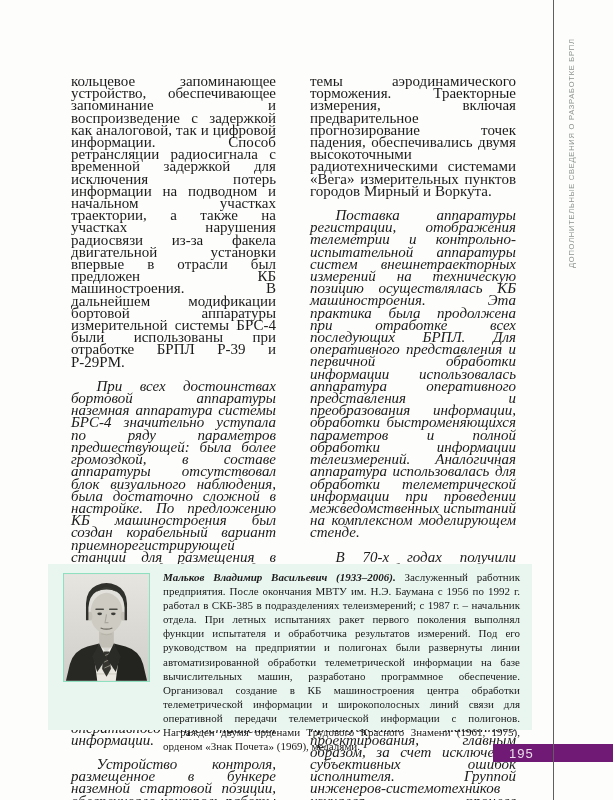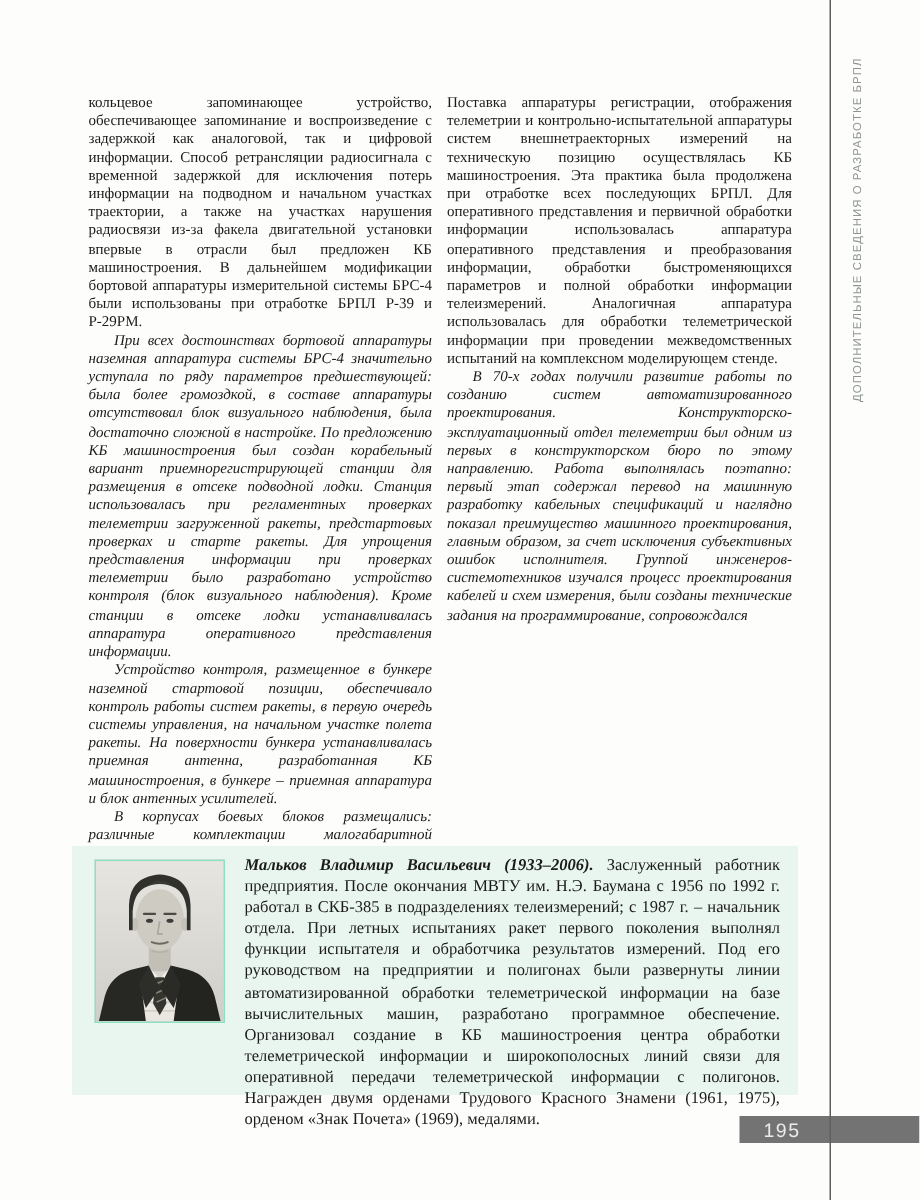--- a/index.html
+++ b/index.html
@@ -27,22 +27,22 @@
   }
 
   
   .col {
     position:absolute; top:63px;
     color:#1b1b1b;
   }
   .col-left  { left:59px;  width:229px; }
   .col-right { left:298px; width:230px; }
   p.body-para {
-    margin:0;
-    font-size:10px; line-height:12.2px;
+    margin:12px;
+    font-size:15px; line-height:12.2px;
     text-align:justify;
     hyphens:auto; -webkit-hyphens:auto;
     word-spacing:0.2px;
   }
   p.body-para + p.body-para { text-indent:1.7em;font-style:italic; }
 
   
   .bio-box {
     position:absolute; left:48px; top:564px; width:484px; height:166px;
     background:#e9f6f0;
@@ -63,21 +63,21 @@
 
   
   .footer {
     position:absolute; left:59px; top:747px; width:420px;
     font-family:"Liberation Sans","DejaVu Sans",sans-serif;
     font-size:7.5px; letter-spacing:0.35px; color:#3c3c3c;
     white-space:nowrap;
   }
   .page-number-bar {
     position:absolute; left:493px; top:744px; width:120px; height:18px;
-    background:#737373;
+    background:#701a75;
     display:flex; align-items:center;
     z-index:4;
   }
   .page-number-bar span {
     font-family:"Liberation Sans","DejaVu Sans",sans-serif;
     font-size:13px; letter-spacing:1px;
     color:rgba(255,255,255,0.85);
     padding-left:16px;
   }
 </style>
@@ -91,20 +91,21 @@
   <div class="sidebar-text">ДОПОЛНИТЕЛЬНЫЕ СВЕДЕНИЯ О РАЗРАБОТКЕ БРПЛ</div>
 
   <div class="col col-left">
       <p class="body-para" lang="ru">кольцевое запоминающее устройство, обеспечивающее запоминание и воспроизведение с задержкой как аналоговой, так и цифровой информации. Способ ретрансляции радиосигнала с временной задержкой для исключения потерь информации на подводном и начальном участках траектории, а также на участках нарушения радиосвязи из-за факела двигательной установки впервые в отрасли был предложен КБ машиностроения. В дальнейшем модификации бортовой аппаратуры измерительной системы БРС-4 были использованы при отработке БРПЛ Р-39 и Р-29РМ.</p>
       <p class="body-para" lang="ru">При всех достоинствах бортовой аппаратуры наземная аппаратура системы БРС-4 значительно уступала по ряду параметров предшествующей: была более громоздкой, в составе аппаратуры отсутствовал блок визуального наблюдения, была достаточно сложной в настройке. По предложению КБ машиностроения был создан корабельный вариант приемнорегистрирующей станции для размещения в отсеке подводной лодки. Станция использовалась при регламентных проверках телеметрии загруженной ракеты, предстартовых проверках и старте ракеты. Для упрощения представления информации при проверках телеметрии было разработано устройство контроля (блок визуального наблюдения). Кроме станции в отсеке лодки устанавливалась аппаратура оперативного представления информации.</p>
       <p class="body-para" lang="ru">Устройство контроля, размещенное в бункере наземной стартовой позиции, обеспечивало контроль работы систем ракеты, в первую очередь системы управления, на начальном участке полета ракеты. На поверхности бункера устанавливалась приемная антенна, разработанная КБ машиностроения, в бункере – приемная аппаратура и блок антенных усилителей.</p>
       <p class="body-para" lang="ru">В корпусах боевых блоков размещались: различные комплектации малогабаритной телеметрической аппаратуры, сопрягаемые с передающим устройством или автономным регистратором сис-</p>
     </div>
 
   <div class="col col-right">
+      <p class="body-para" lang="ru">темы аэродинамического торможения. Траекторные измерения, включая предварительное прогнозирование точек падения, обеспечивались двумя высокоточными радиотехническими системами «Вега» измерительных пунктов городов Мирный и Воркута.</p>
       <p class="body-para" lang="ru">Поставка аппаратуры регистрации, отображения телеметрии и контрольно-испытательной аппаратуры систем внешнетраекторных измерений на техническую позицию осуществлялась КБ машиностроения. Эта практика была продолжена при отработке всех последующих БРПЛ. Для оперативного представления и первичной обработки информации использовалась аппаратура оперативного представления и преобразования информации, обработки быстроменяющихся параметров и полной обработки информации телеизмерений. Аналогичная аппаратура использовалась для обработки телеметрической информации при проведении межведомственных испытаний на комплексном моделирующем стенде.</p>
       <p class="body-para" lang="ru">В 70-х годах получили развитие работы по созданию систем автоматизированного проектирования. Конструкторско-эксплуатационный отдел телеметрии был одним из первых в конструкторском бюро по этому направлению. Работа выполнялась поэтапно: первый этап содержал перевод на машинную разработку кабельных спецификаций и наглядно показал преимущество машинного проектирования, главным образом, за счет исключения субъективных ошибок исполнителя. Группой инженеров-системотехников изучался процесс проектирования кабелей и схем измерения, были созданы технические задания на программирование, сопровождался</p>
     </div>
 
   <div class="bio-box">
     <div class="photo-frame">
       <svg viewBox="0 0 87 109" xmlns="http://www.w3.org/2000/svg">
         <defs>
           <linearGradient id="bg" x1="0" y1="0" x2="0" y2="1">
             <stop offset="0" stop-color="#e6e5e0"></stop>

